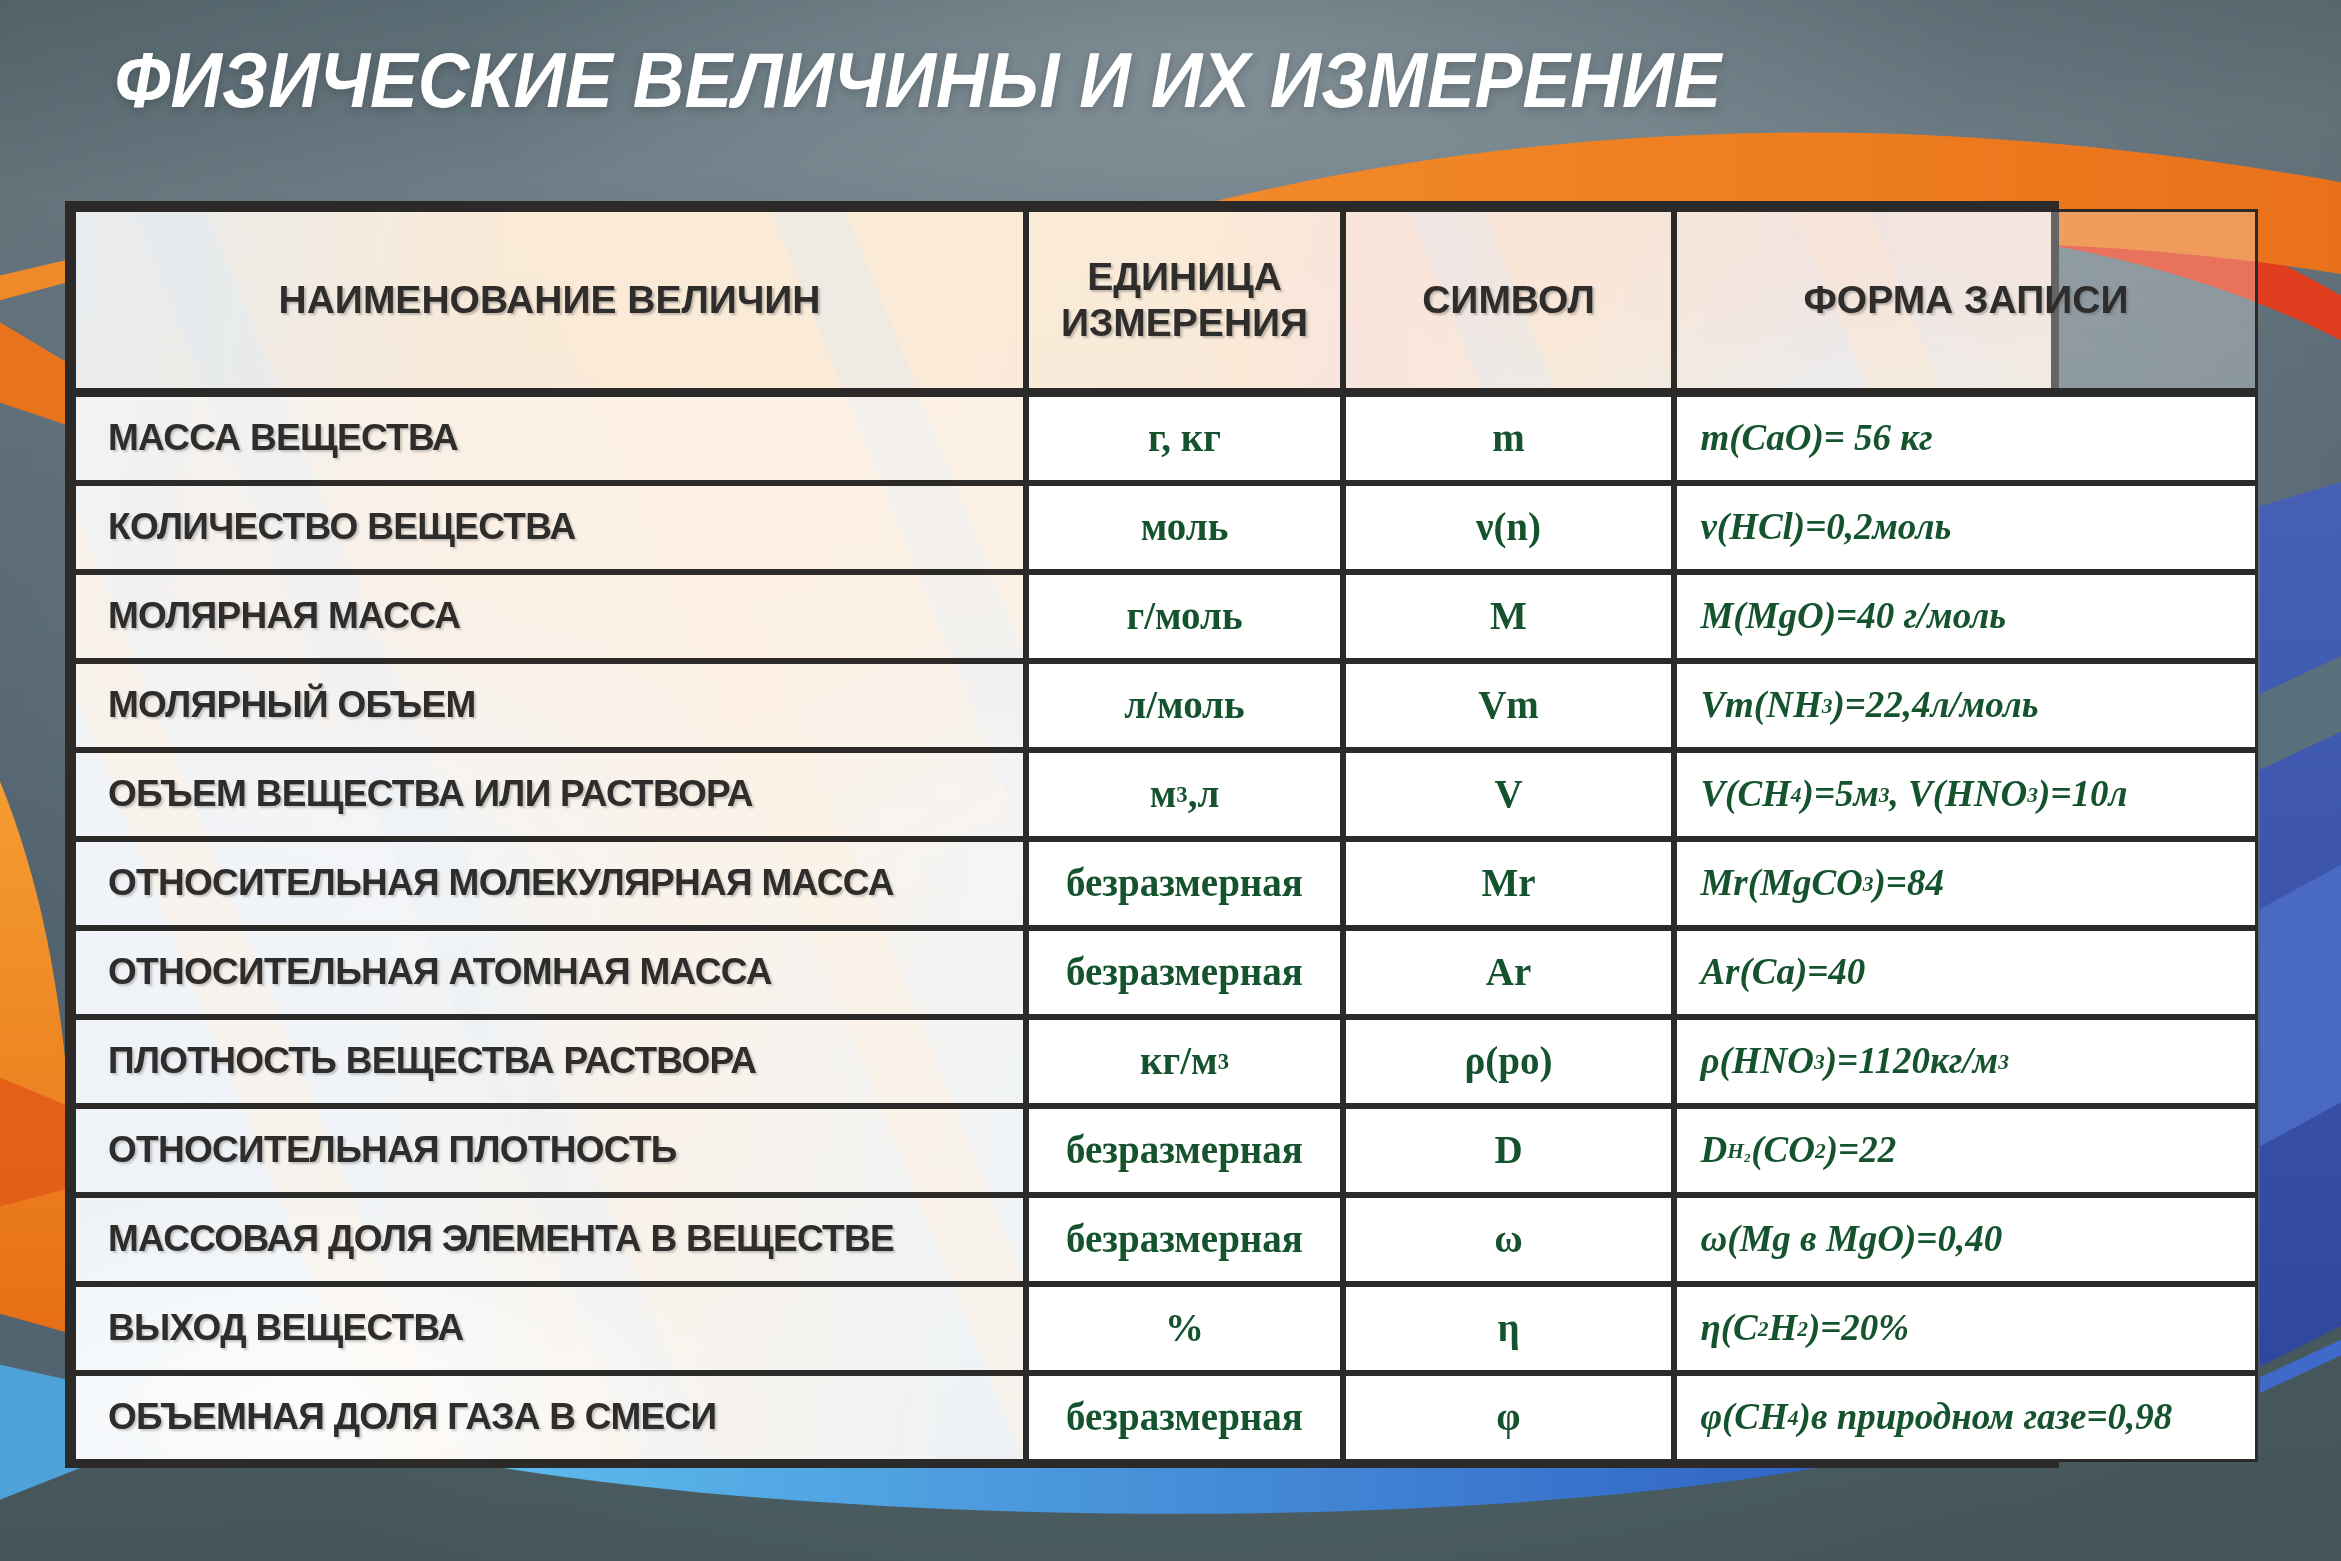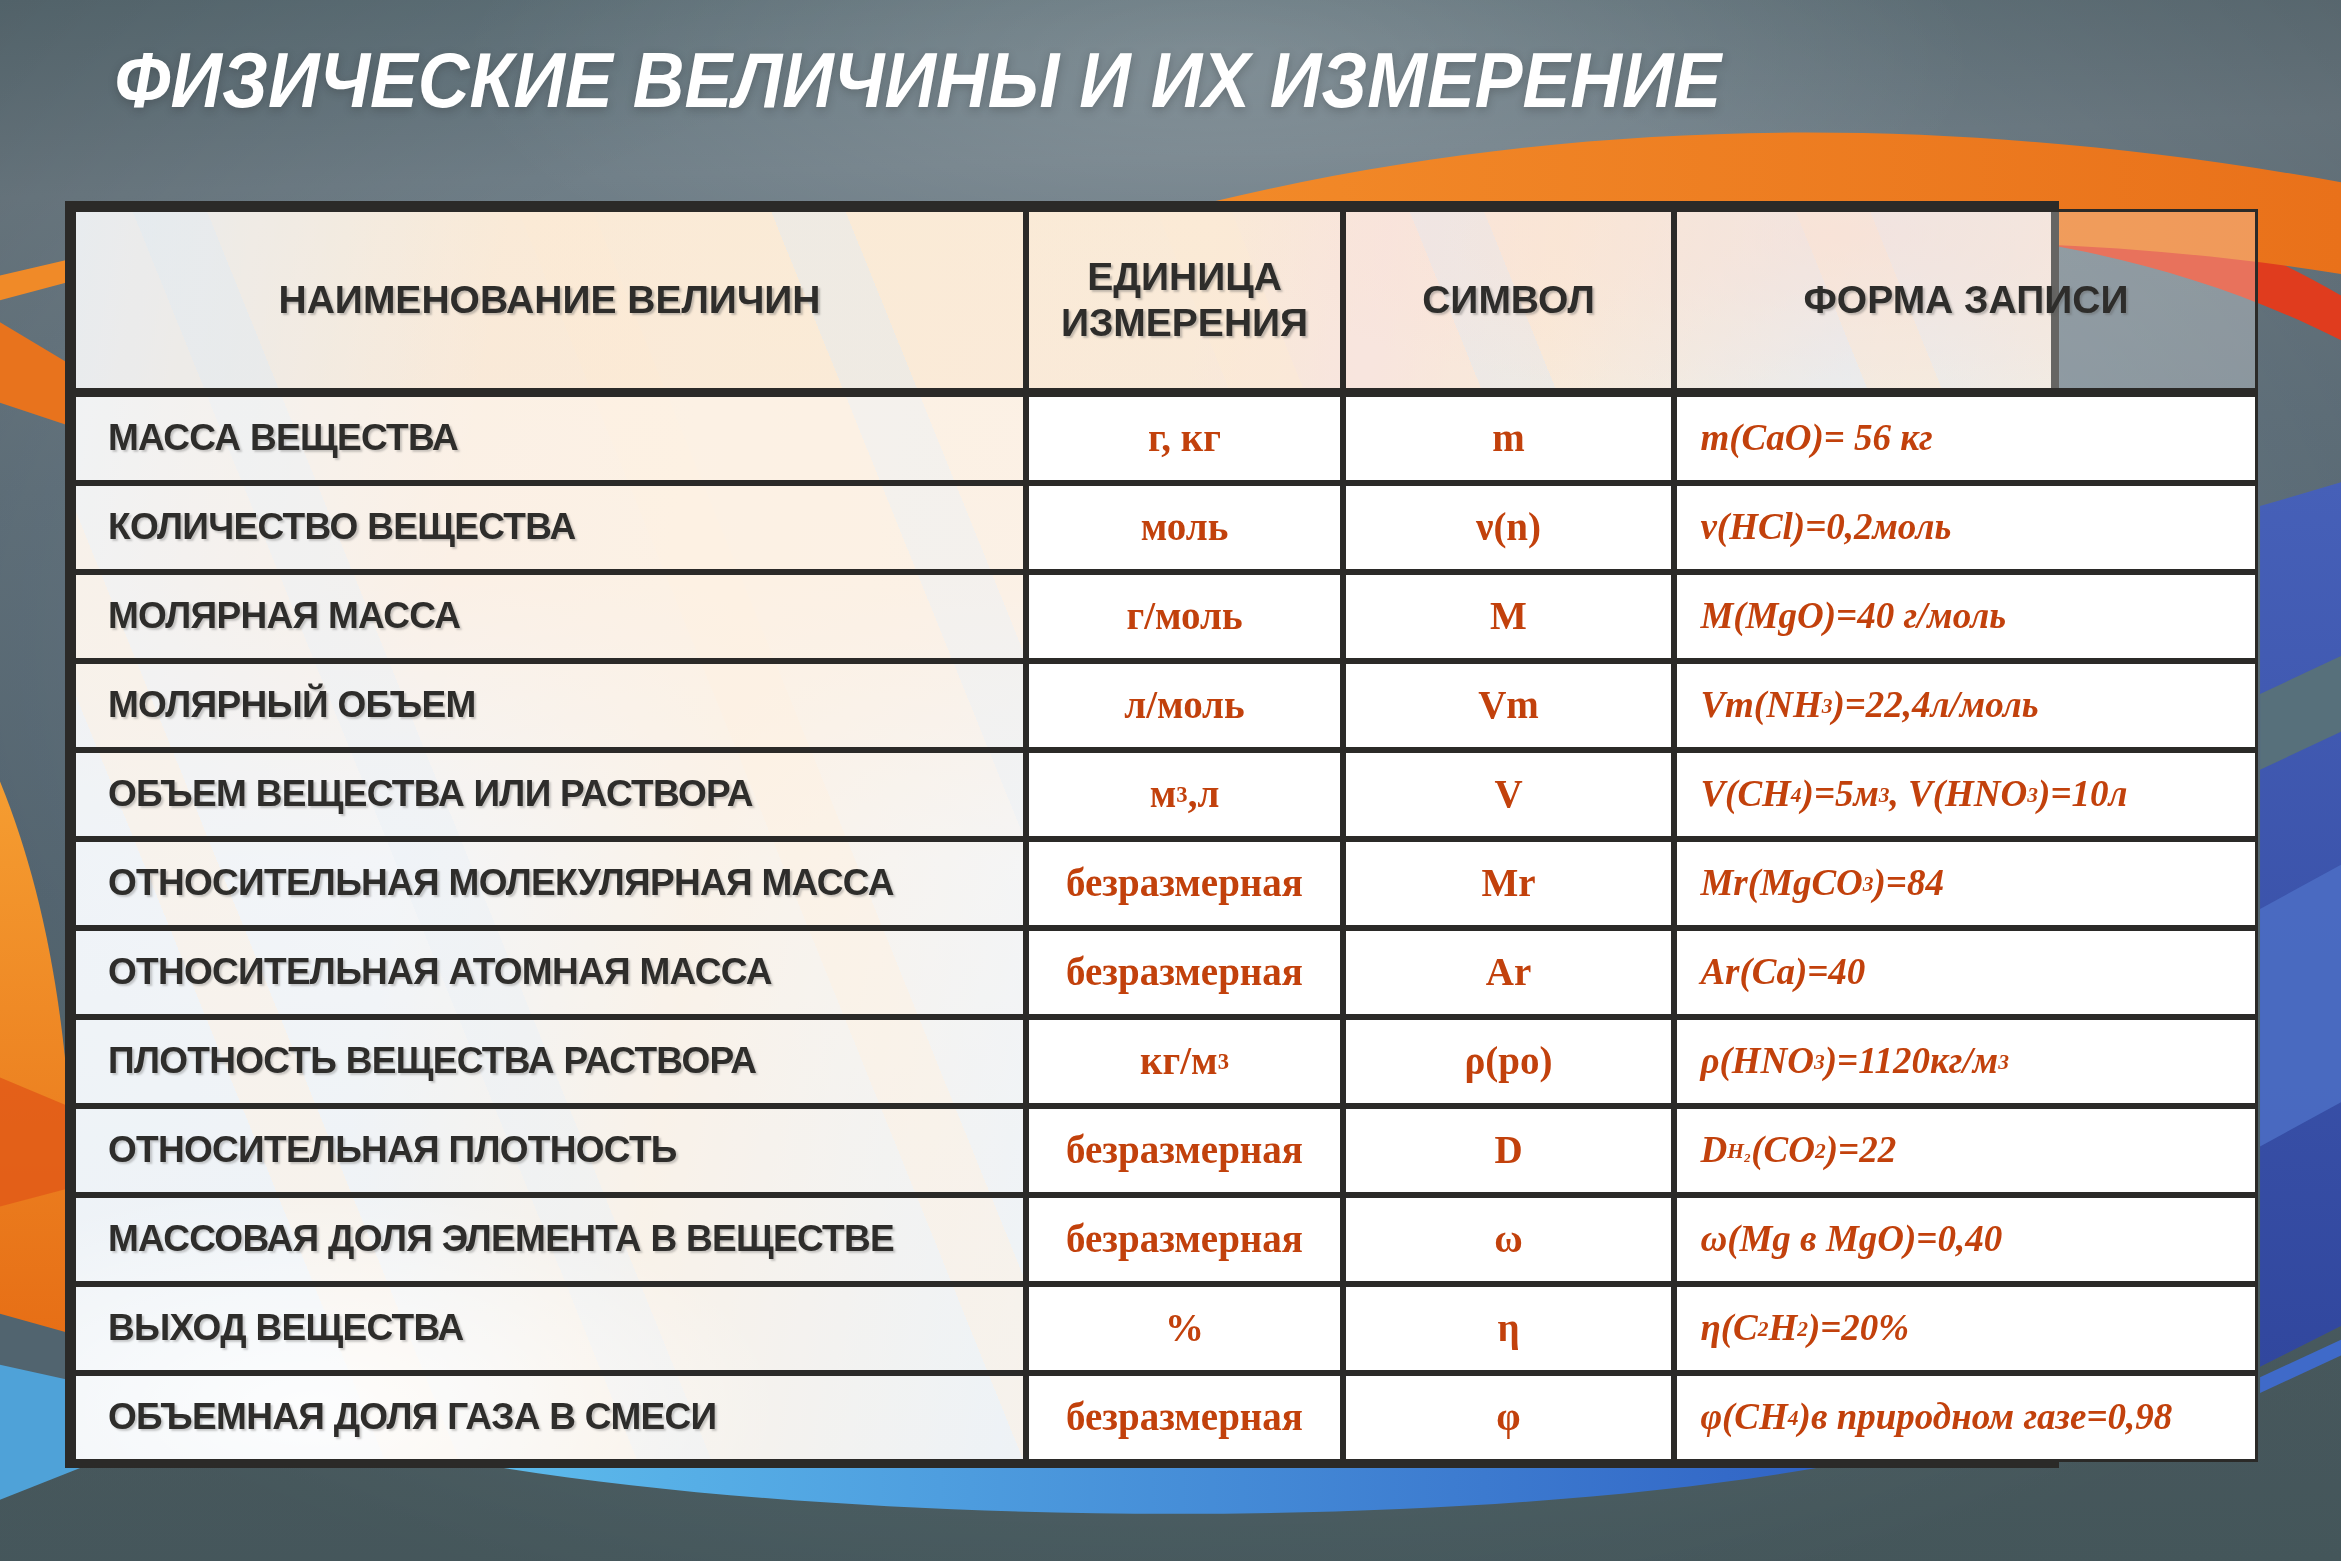--- a/index.html
+++ b/index.html
@@ -57,21 +57,21 @@
     padding-left:32px;
     font:700 37px/1.1 "Liberation Sans",sans-serif;
     letter-spacing:-0.7px;
     color:var(--text-dark,#2e2d2b);
     background:rgba(255,255,255,.5);
     text-shadow:2.1px 2.1px 2.1px rgba(90,90,90,.3);
     white-space:nowrap;
   }
   .dc,.fc{
     font:700 39px/1.05 "Liberation Serif","DejaVu Serif",serif;
-    color:#c2410c;
+    color:#14532d;
     background:var(--cell-white,#ffffff);
   }
   .dc{justify-content:center;text-align:center;}
   .fc{padding-left:23.4px;font-size:37px;white-space:nowrap;font-style:italic;}
   .dc sub,.fc sub{font-size:58%;line-height:0;vertical-align:-0.35em;}
   .dc sup,.fc sup{font-size:58%;line-height:0;vertical-align:0.55em;}
 </style>
 </head>
 <body>
 

